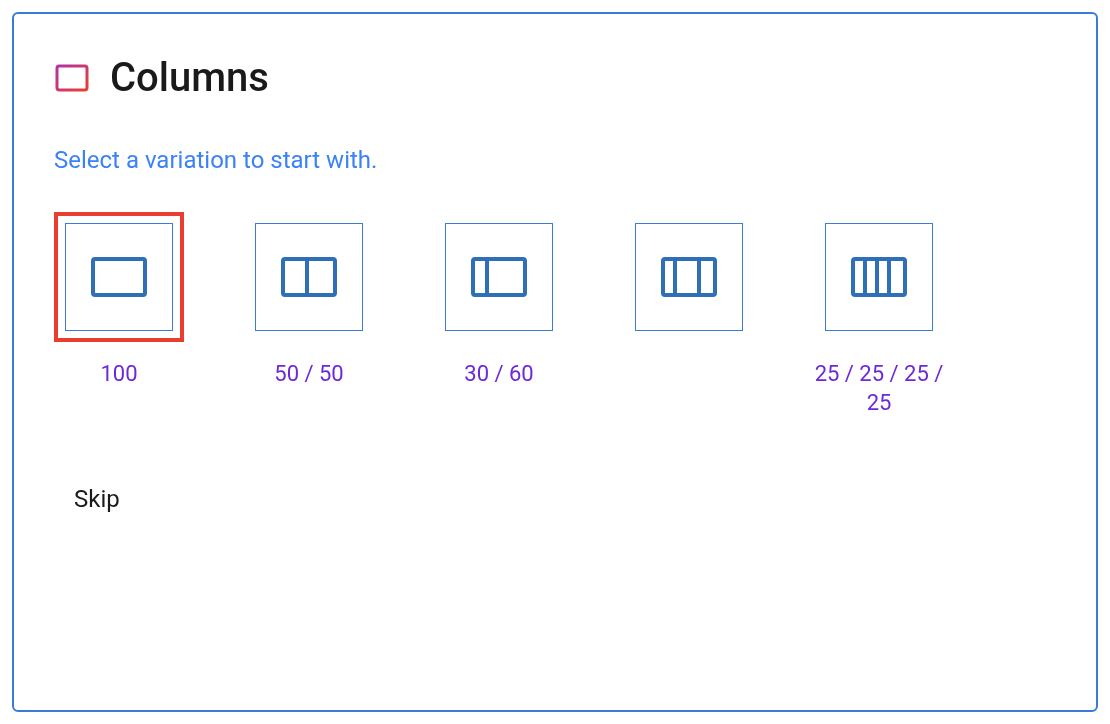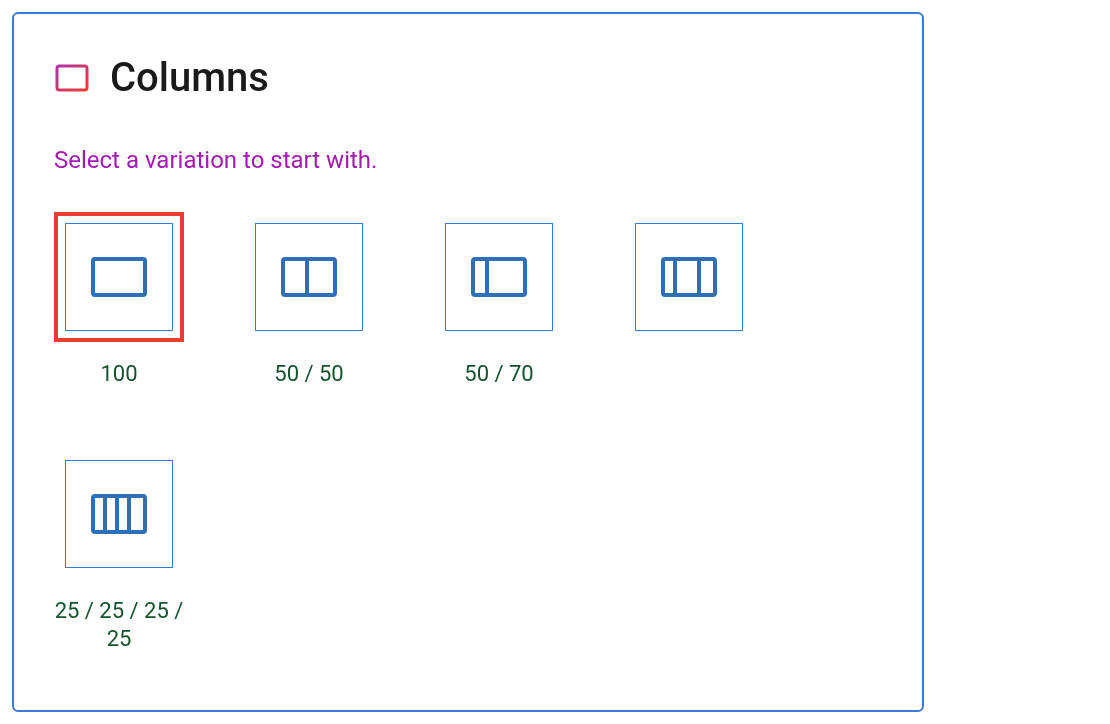--- a/index.html
+++ b/index.html
@@ -9,42 +9,42 @@
     }
     body {
       font-family: -apple-system, BlinkMacSystemFont, "Segoe UI", Roboto, Helvetica, Arial, sans-serif;
       background: #fff;
       padding: 12px;
     }
     .panel {
       border: 2px solid #3a7bd5;
       border-radius: 6px;
       padding: 40px 40px 30px 40px;
-      width: 912px;
+      width: 1086px;
       height: 700px;
     }
     .header {
       display: flex;
       align-items: center;
       gap: 20px;
       margin-bottom: 45px;
     }
     .header-icon {
       width: 36px;
       height: 36px;
       flex-shrink: 0;
     }
     .title {
       font-size: 40px;
       font-weight: 500;
       color: #1a1a1a;
     }
     .instruction {
       font-size: 24px;
-      color: #a21caf;
+      color: #3b82f6;
       margin-bottom: 38px;
     }
     .variations {
       display: flex;
       flex-wrap: wrap;
       gap: 60px 60px;
       margin-bottom: 60px;
     }
     .variation {
       display: flex;
@@ -83,21 +83,21 @@
       overflow: hidden;
     }
     .col-seg {
       border-right: 4px solid #2f6fb7;
     }
     .col-seg:last-child {
       border-right: none;
     }
     .variation-label {
       font-size: 22px;
-      color: #14532d;
+      color: #6d28d9;
       text-align: center;
       line-height: 1.3;
     }
     .skip {
       font-size: 24px;
       color: #1a1a1a;
       cursor: pointer;
       display: inline-block;
       padding: 8px 12px;
       margin-left: 8px;
@@ -150,21 +150,21 @@
       </div>
       <div class="variation">
         <div class="tile-outer">
           <div class="tile">
             <div class="col-box">
               <div class="col-seg" style="flex: 0 0 30%;"></div>
               <div class="col-seg" style="flex: 0 0 70%;"></div>
             </div>
           </div>
         </div>
-        <div class="variation-label">50 / 70</div>
+        <div class="variation-label">30 / 60</div>
       </div>
       <div class="variation">
         <div class="tile-outer">
           <div class="tile">
             <div class="col-box">
               <div class="col-seg" style="flex: 0 0 25%;"></div>
               <div class="col-seg" style="flex: 0 0 50%;"></div>
               <div class="col-seg" style="flex: 0 0 25%;"></div>
             </div>
           </div>

